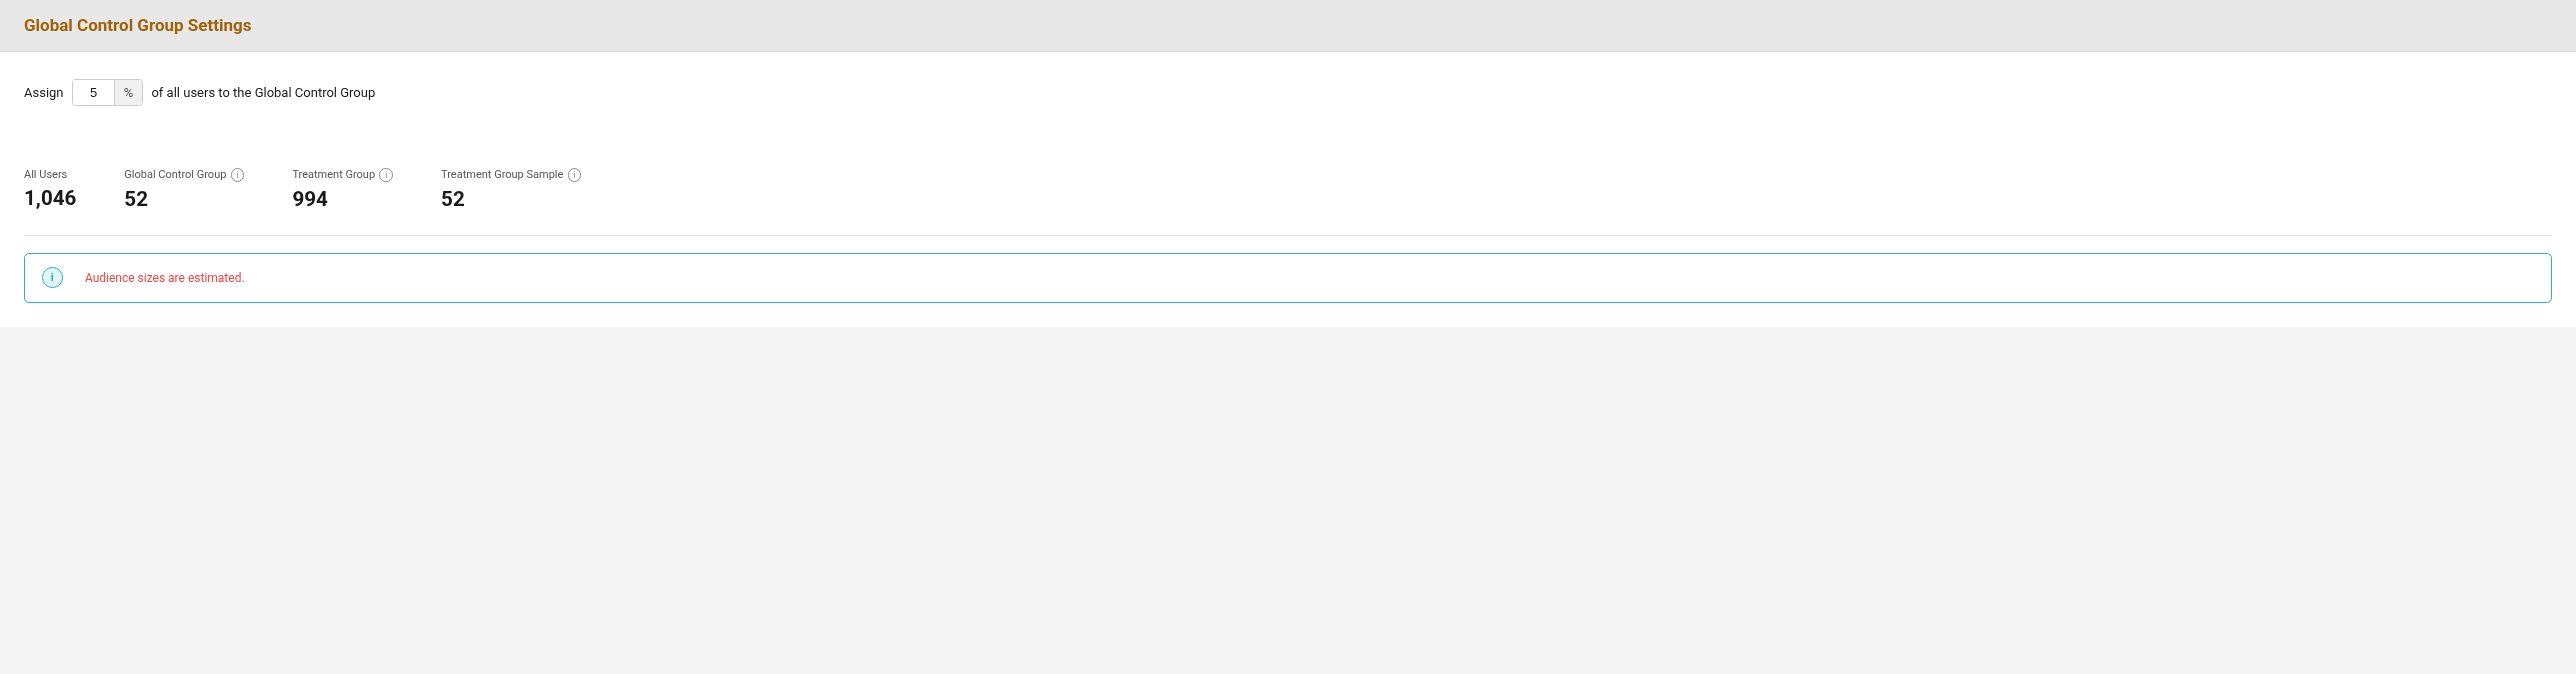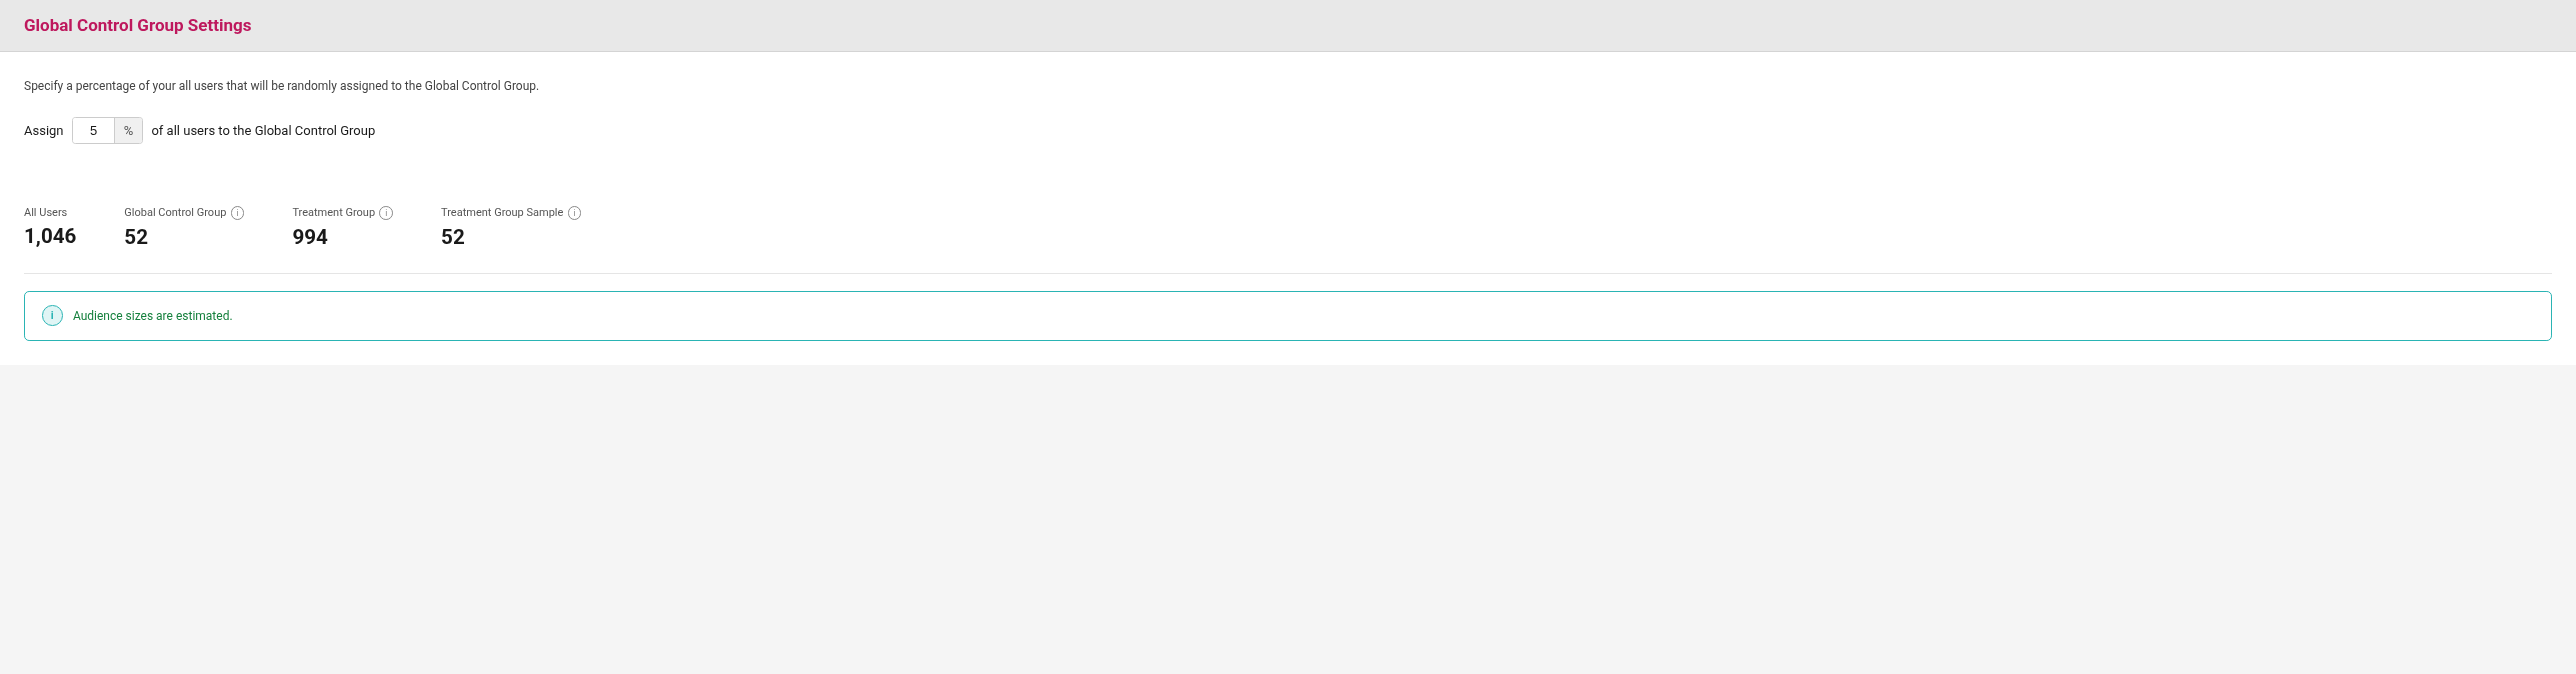--- a/index.html
+++ b/index.html
@@ -16,21 +16,21 @@
 
     .page-header {
       background: #e8e8e8;
       padding: 15.4px 24px;
       border-bottom: 0.9px solid #d4d4d4;
     }
 
     .page-header-title {
       font-size: 17px;
       font-weight: 700;
-      color: #be185d;
+      color: #a16207;
     }
 
     .page-content {
       background: #ffffff;
       margin: 0;
       padding: 27px 24px 24px 24px;
     }
 
     .section-title {
       font-size: 13.7px;
@@ -154,42 +154,42 @@
       align-items: center;
       justify-content: center;
       flex-shrink: 0;
       font-size: 11px;
       font-weight: 700;
       color: #2ab4b4;
     }
 
     .notice-text {
       font-size: 12px;
-      color: #15803d;
+      color: #ef4444;
+      margin-left: 12px;
     }
 
     .divider {
       height: 0.9px;
       background: #e5e5e5;
       margin: 0 0 17px 0;
     }
   </style>
 </head>
 <body>
 
 <div>
   <div class="page-header">
     <span class="page-header-title">Global Control Group Settings</span>
   </div>
 </div>
 
 <div class="page-content">
 
   <div>
-    <div class="section-description">Specify a percentage of your all users that will be randomly assigned to the Global Control Group.</div>
 
     <div class="assign-row">
       <span class="assign-label">Assign</span>
       <div class="assign-input-wrapper">
         <input class="assign-input" type="text" value="5" style="">
         <span class="assign-percent">%</span>
       </div>
       <span class="assign-suffix">of all users to the Global Control Group</span>
     </div>
 

